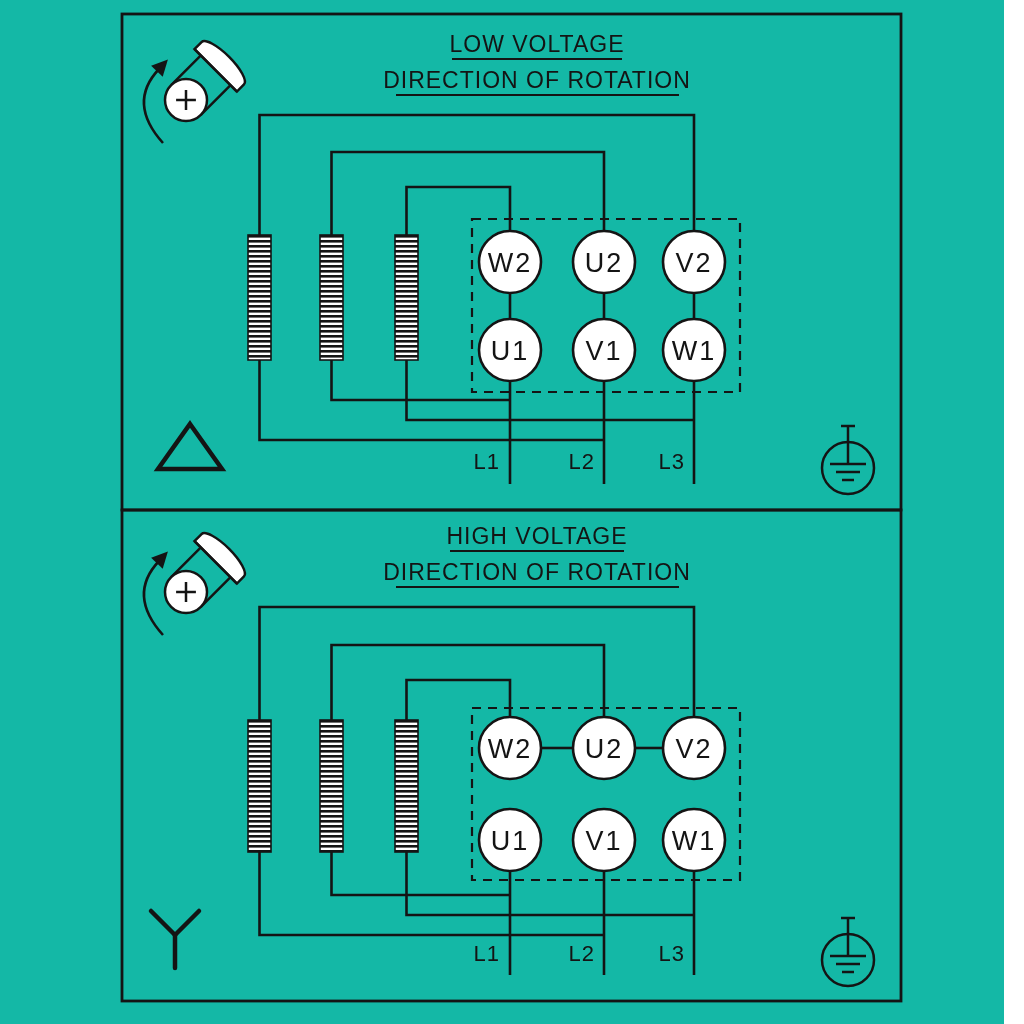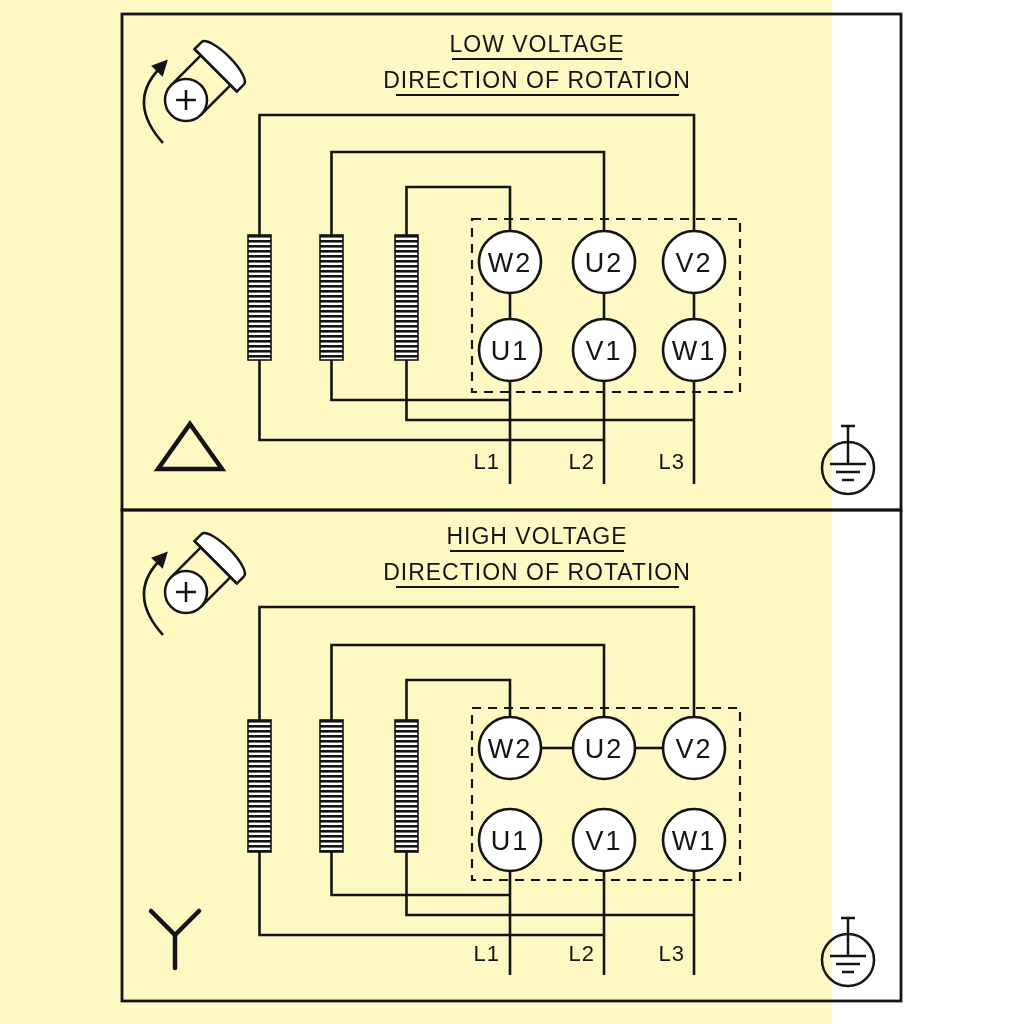--- a/index.html
+++ b/index.html
@@ -1,16 +1,16 @@
 <!DOCTYPE html>
 <html><head>
 <meta charset="utf-8">
 <style>
   html,body{margin:0;padding:0;background:#ffffff;}
-  .stage{width:832px;height:1024px;position:relative;background:#fef9c3;}
+  .stage{width:1004px;height:1024px;position:relative;background:#14b8a6;}
   svg{display:block;}
   text{font-family:"Liberation Sans","DejaVu Sans",sans-serif;fill:#141414;}
   .t-title{font-size:23px;letter-spacing:1px;text-anchor:middle;}
   .t-term{font-size:27px;letter-spacing:2px;text-anchor:middle;}
   .t-supply{font-size:22px;letter-spacing:1px;text-anchor:end;}
   .wire{stroke:#141414;stroke-width:2.6;fill:none;}
   .thin{stroke:#141414;stroke-width:2.2;fill:none;}
   .sym{stroke:#141414;stroke-width:4.5;fill:none;stroke-linecap:round;}
   .border{stroke:#141414;stroke-width:2.8;fill:none;}
   .dashbox{stroke:#141414;stroke-width:2.2;fill:none;stroke-dasharray:9 7;}

